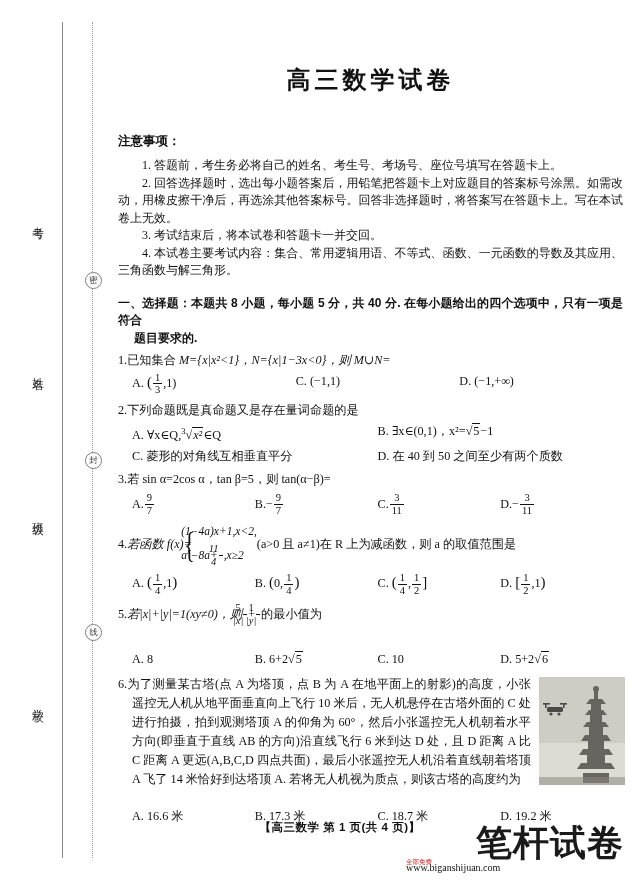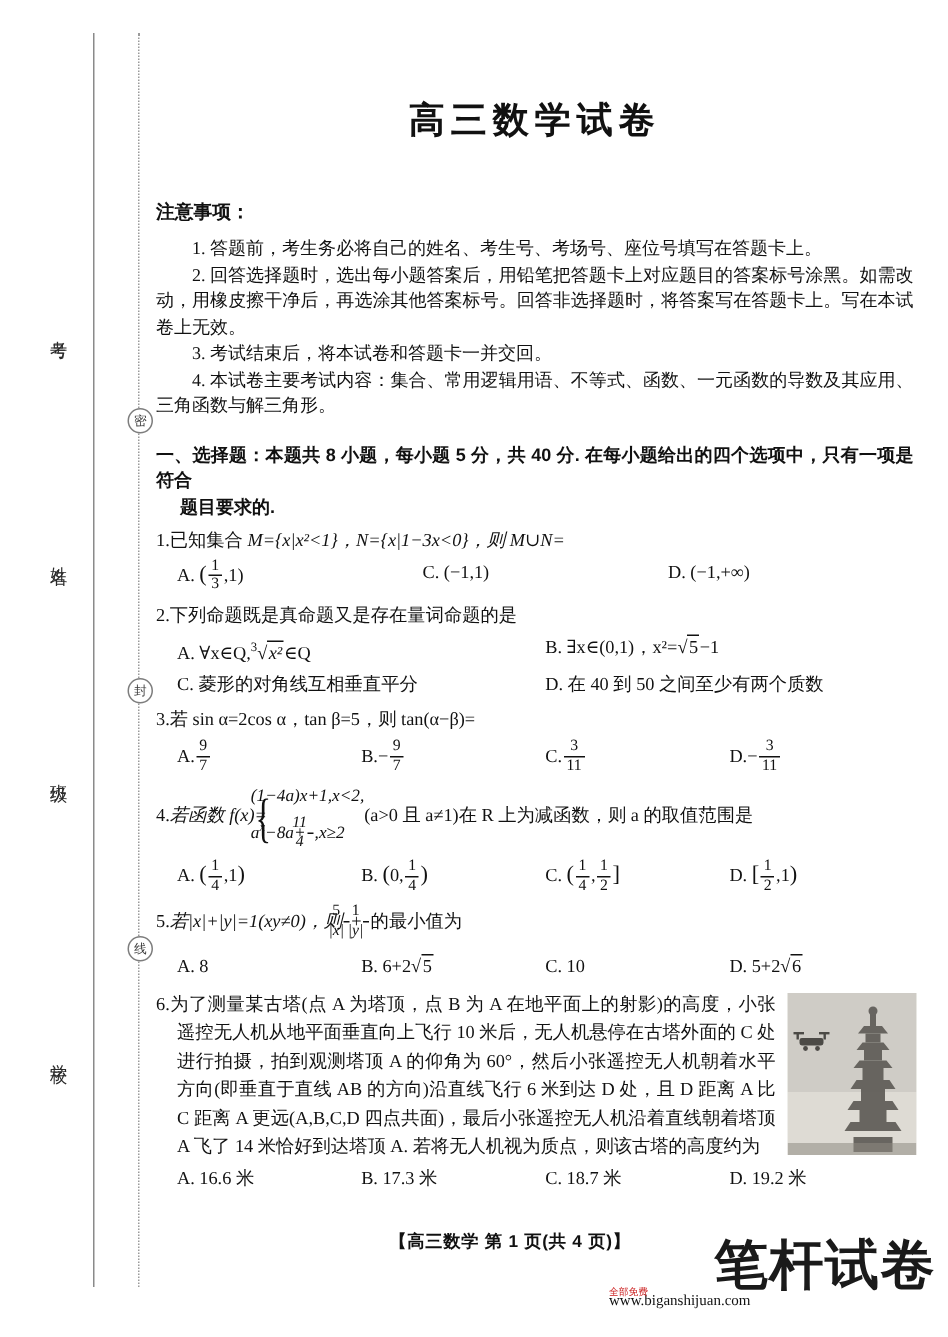--- a/index.html
+++ b/index.html
@@ -47,21 +47,21 @@
     background:#fff;
     font-size:8.5px; line-height:14px;
     text-align:center; color:#3a3a3a;
   }
   .seal-char.s1 { top:272px; }
   .seal-char.s2 { top:452px; }
   .seal-char.s3 { top:624px; }
 
   
   .content {
-    position:absolute; left:104px; top:0; width:505px; height:811px;
+    position:absolute; left:118px; top:0; width:505px; height:811px;
   }
   .title {
     text-align:center;
     font-size:24px;
     font-weight:bold;
     letter-spacing:4px;
     margin-top:64px;
     font-family:"Liberation Sans","DejaVu Sans",sans-serif;
   }
 
@@ -256,21 +256,21 @@
       <div class="opts" style="margin-top:4px;">
         <div class="opt"><span>A.</span> <span class="big">(</span><span class="frac"><span class="num">1</span><span class="den">4</span></span><span>,1</span><span class="big">)</span></div>
         <div class="opt"><span>B.</span> <span class="big">(</span><span>0,</span><span class="frac"><span class="num">1</span><span class="den">4</span></span><span class="big">)</span></div>
         <div class="opt"><span>C.</span> <span class="big">(</span><span class="frac"><span class="num">1</span><span class="den">4</span></span>,<span class="frac"><span class="num">1</span><span class="den">2</span></span><span class="big">]</span></div>
         <div class="opt"><span>D.</span> <span class="big">[</span><span class="frac"><span class="num">1</span><span class="den">2</span></span><span>,1</span><span class="big">)</span></div>
       </div>
     </div>
 
     <div class="q" style="margin-top:6px;">
       <div class="q-stem"><span>5.</span><span class="it">若|x|+|y|=1(xy≠0)，则</span><span class="frac"><span class="num">5</span><span class="den it">|x|</span></span><span>+</span><span class="frac"><span class="num">1</span><span class="den it">|y|</span></span><span>的最小值为</span></div>
-      <div class="opts" style="margin-top:8px;">
+      <div class="opts" style="margin-top:23px;">
         <div class="opt">A. 8</div>
         <div class="opt"><span>B. 6+2</span><span class="rad">√<span class="bar">5</span></span></div>
         <div class="opt">C. 10</div>
         <div class="opt"><span>D. 5+2</span><span class="rad">√<span class="bar">6</span></span></div>
       </div>
     </div>
 
     <div class="q q6" style="margin-top:6px;">
       <div class="figure">
         <div class="sky"></div>
@@ -299,21 +299,21 @@
             <rect x="21" y="26" width="7" height="1.6"></rect>
             <rect x="6" y="27" width="1.6" height="4"></rect>
             <rect x="24" y="27" width="1.6" height="4"></rect>
             <circle cx="12" cy="37" r="1.6"></circle>
             <circle cx="20" cy="37" r="1.6"></circle>
           </g>
           <rect x="0" y="100" width="86" height="8" fill="#8e8a82" opacity="0.55"></rect>
         </svg>
       </div>
       <div class="q-stem" style="padding-right:92px;"><span>6.</span><span>为了测量某古塔(点 A 为塔顶，点 B 为 A 在地平面上的射影)的高度，小张遥控无人机从地平面垂直向上飞行 10 米后，无人机悬停在古塔外面的 C 处进行拍摄，拍到观测塔顶 A 的仰角为 60°，然后小张遥控无人机朝着水平方向(即垂直于直线 AB 的方向)沿直线飞行 6 米到达 D 处，且 D 距离 A 比 C 距离 A 更远(A,B,C,D 四点共面)，最后小张遥控无人机沿着直线朝着塔顶 A 飞了 14 米恰好到达塔顶 A. 若将无人机视为质点，则该古塔的高度约为</span></div>
-      <div class="opts" style="margin-top:2px;">
+      <div class="opts" style="margin-top:18px;">
         <div class="opt">A. 16.6 米</div>
         <div class="opt">B. 17.3 米</div>
         <div class="opt">C. 18.7 米</div>
         <div class="opt">D. 19.2 米</div>
       </div>
     </div>
 
   </div>
 
   <div class="footer">【高三数学  第 1 页(共 4 页)】</div>

